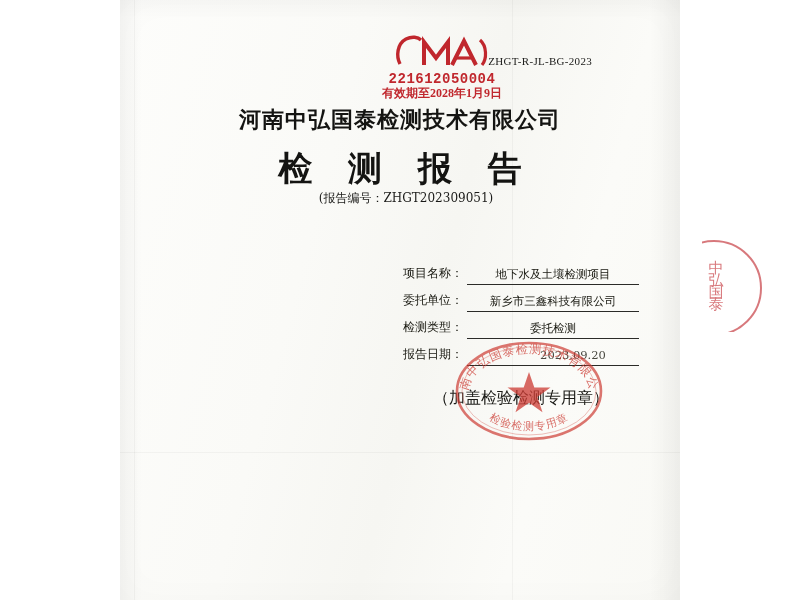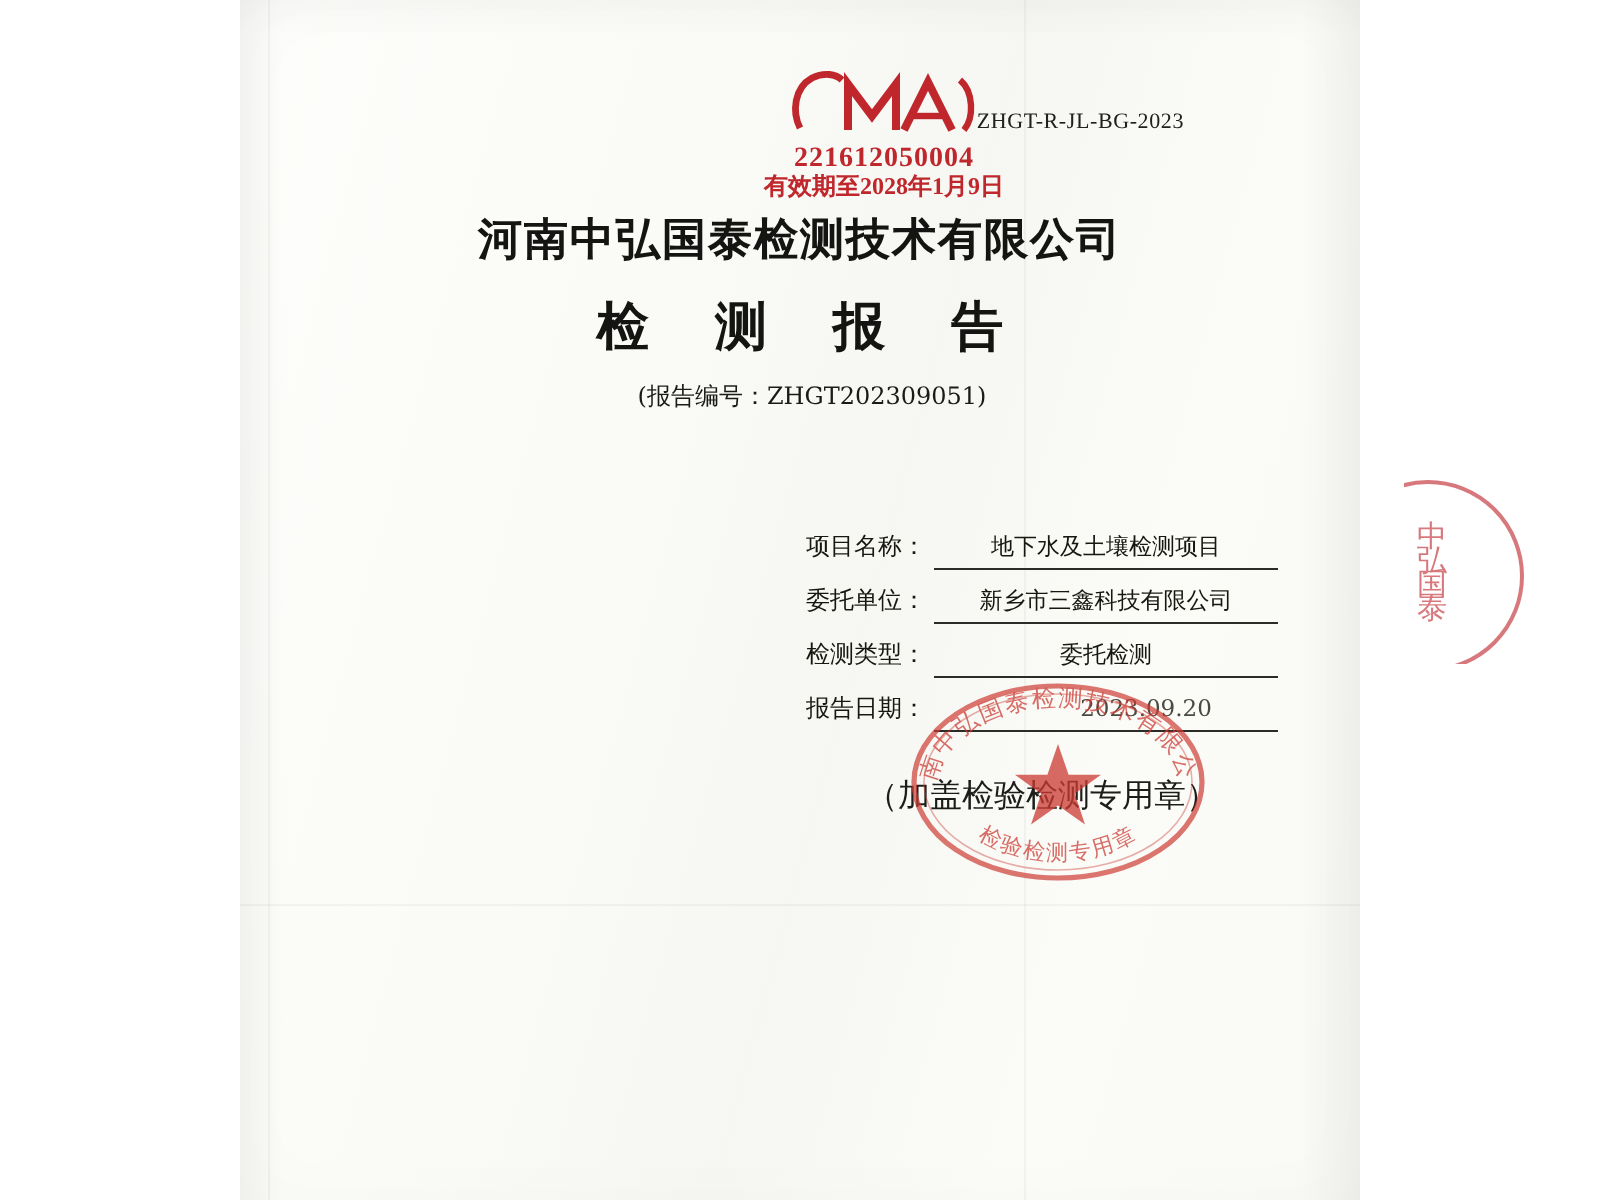--- a/index.html
+++ b/index.html
@@ -54,21 +54,21 @@
     color: #c0272d;
   }
   .ma-logo {
     position: relative;
     width: 96px;
     height: 36px;
     margin: 0 auto;
   }
   .ma-logo svg { display: block; }
   .ma-num {
-    font-family: Liberation Serif, serif;
+    font-family: Liberation Mono, monospace;
     font-weight: bold;
     font-size: 14px;
     letter-spacing: 0.5px;
     line-height: 15px;
     color: #c0272d;
     margin-top: 2px;
   }
   .ma-valid {
     font-family: "Liberation Serif", serif;
     font-weight: bold;
@@ -102,21 +102,21 @@
     color: #141412;
   }
   .report-title {
     position: absolute;
     left: 0;
     right: 0;
     top: 146px;
     text-align: center;
     font-family: "DejaVu Serif", serif;
     font-weight: bold;
-    font-size: 26px;
+    font-size: 34px;
     letter-spacing: 12px;
     text-indent: 12px;
     color: #141412;
   }
   .report-no {
     position: absolute;
     left: 12px;
     right: 0;
     top: 190px;
     text-align: center;

